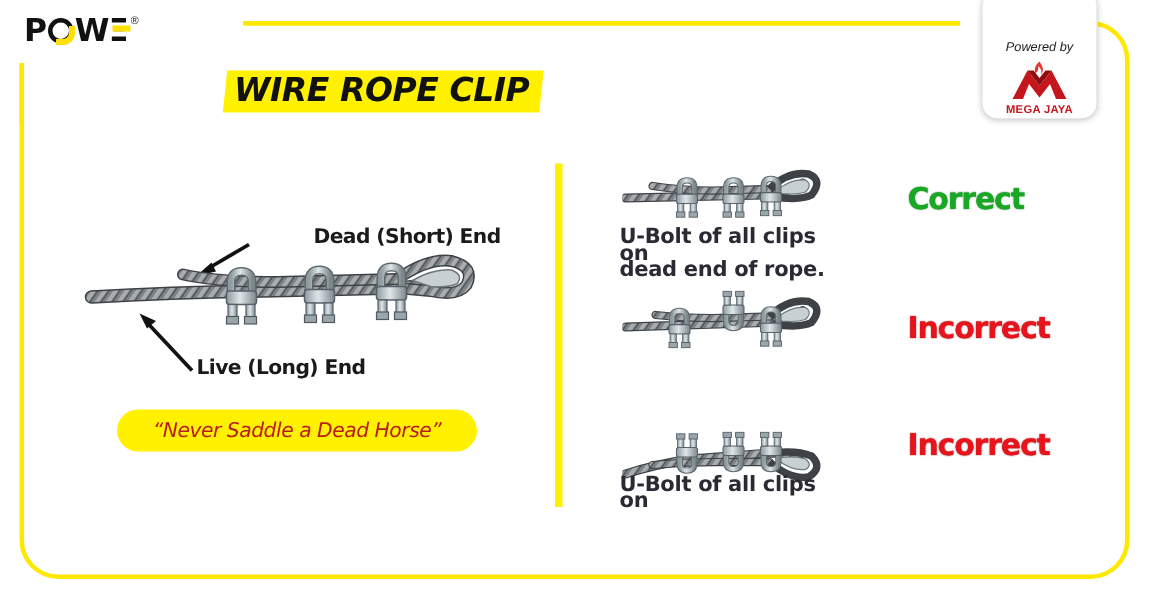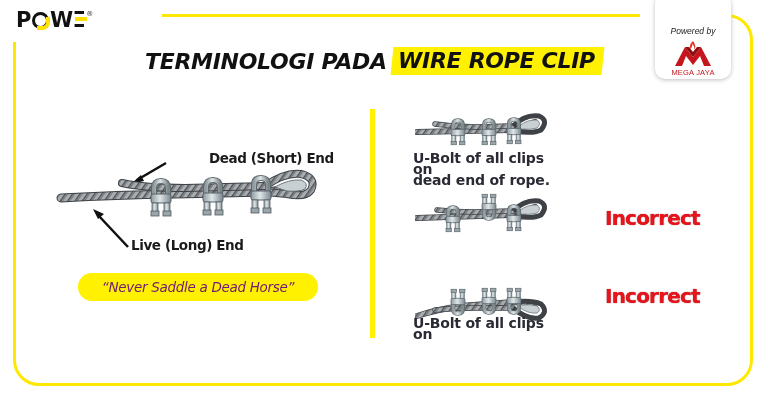--- a/index.html
+++ b/index.html
@@ -38,21 +38,21 @@
   .brand .reg { font-size: 7px; font-weight: 400; align-self: flex-start; margin-top: 2px; margin-left: 1px; color: #333; }
 
   .badge {
     position: absolute; left: 655px; top: -6px; width: 76px; height: 85px;
     background: #fff; border-radius: 10px;
     box-shadow: 0 1px 4px rgba(0,0,0,0.25);
     display: flex; flex-direction: column; align-items: center;
   }
   .badge-powered { margin-top: 32px; font-size: 8.5px; font-style: italic; color: #222; }
   .badge-logo { margin-top: 3px; width: 44px; height: 28px; }
-  .badge-name { font-size: 7.5px; font-weight: 400; color: #c4161c; letter-spacing: 0.2px; margin-top: 1px; }
+  .badge-name { font-size: 7.5px; font-weight: 700; color: #c4161c; letter-spacing: 0.2px; margin-top: 1px; }
 
   .title {
     position: absolute; left: 145px; top: 46px; height: 30px;
     display: flex; align-items: center;
     font-family: "DejaVu Sans", sans-serif; font-weight: 900; font-style: italic;
     font-size: 22px; color: #111; letter-spacing: -0.3px;
   }
   .title .highlight {
     background: #fff100; padding: 1px 8px 2px 6px; margin-left: 5px;
     transform: skewX(-6deg);
@@ -71,21 +71,21 @@
   }
   .label-live {
     position: absolute; left: 131px; top: 237px; font-size: 13.5px; font-weight: 700; color: #1a1a1a;
     font-family: "DejaVu Sans", sans-serif; letter-spacing: -0.4px;
   }
 
   .motto {
     position: absolute; left: 78px; top: 273px; width: 240px; height: 28px;
     background: #fff100; border-radius: 14px;
     display: flex; align-items: center; justify-content: center;
-    font-family: "DejaVu Sans", sans-serif; font-style: italic; font-weight: 500; font-size: 13.5px; color: #701a75;
+    font-family: "DejaVu Sans", sans-serif; font-style: italic; font-weight: 500; font-size: 13.5px; color: #b91c1c;
     letter-spacing: -0.3px;
   }
   .case { position: absolute; left: 0; width: 330px; height: 80px; }
   .case svg { position: absolute; }
   .case-caption {
     position: absolute; width: 140px; text-align: left;
     font-family: "DejaVu Sans", sans-serif; font-size: 14px; font-weight: 700; color: #2a2a35; line-height: 11px;
     letter-spacing: -0.2px;
   }
   .verdict {
@@ -148,21 +148,20 @@
   <div class="badge-powered">Powered by</div>
   <svg class="badge-logo" viewBox="0 0 44 28">
     <path d="M4 27 L14 8 L22 18 L30 8 L40 27 L33 27 L29 17 L22 26 L15 17 L11 27 Z" fill="#c4161c"></path>
     <path d="M14 8 L22 18 L30 8 L26 8 L22 13 L18 8 Z" fill="#8f0c10"></path>
     <path d="M22 2 Q26 7 23 11 Q24 7 21 5 Q22 8 19 10 Q18 5 22 2 Z" fill="#e23a2f"></path>
   </svg>
   <div class="badge-name">MEGA JAYA</div>
 </div>
 
 <div class="title">
-  <span>TERMINOLOGI PADA</span>
   <span class="highlight"><span>WIRE ROPE CLIP</span></span>
 </div>
 
 <svg class="main-diagram" viewBox="0 0 270 110">
 
   <g>
     <line x1="111" y1="13" x2="82" y2="30" stroke="#111" stroke-width="2.5"></line>
     <polygon points="76,34 86,25 89,31" fill="#111"></polygon>
   </g>
   <g>
@@ -214,20 +213,21 @@
         <use href="#clip-down"></use>
       </g>
     <g transform="translate(99,19) scale(0.7)">
         <use href="#clip-down"></use>
       </g>
   </svg>
   <div class="case-caption" style="left:8px;top:45px;">
     <div>U-Bolt of all clips on</div>
     <div>dead end of rope.</div>
   </div>
+  <div class="verdict good" style="left:200px;top:12px;">Correct</div>
 </div>
 
 <div class="case" style="left:405px;top:188px;">
   <svg width="135" height="45" viewBox="0 0 135 45" style="left:10px;top:5px;">
     <path d="M2 25 L95 22 Q112 20 120 14" fill="none" stroke="#3e4246" stroke-width="6" stroke-linecap="round"></path>
     <path d="M2 25 L95 22 Q112 20 120 14" fill="none" stroke="url(#rope)" stroke-width="4.5" stroke-linecap="round"></path>
     <path d="M22 17 Q40 19 60 19 L98 18" fill="none" stroke="#3e4246" stroke-width="5.5" stroke-linecap="round"></path>
     <path d="M22 17 Q40 19 60 19 L98 18" fill="none" stroke="url(#rope)" stroke-width="4" stroke-linecap="round"></path>
     <path d="M98 18 Q110 6 124 8 Q134 12 126 22 Q118 26 100 23" fill="none" stroke="#3e4246" stroke-width="5"></path>
     <path d="M104 18 Q113 11 122 12 Q127 15 122 20 Q116 22 106 21 Z" fill="#c8d0d3" stroke="#6d787d" stroke-width="0.8"></path>

